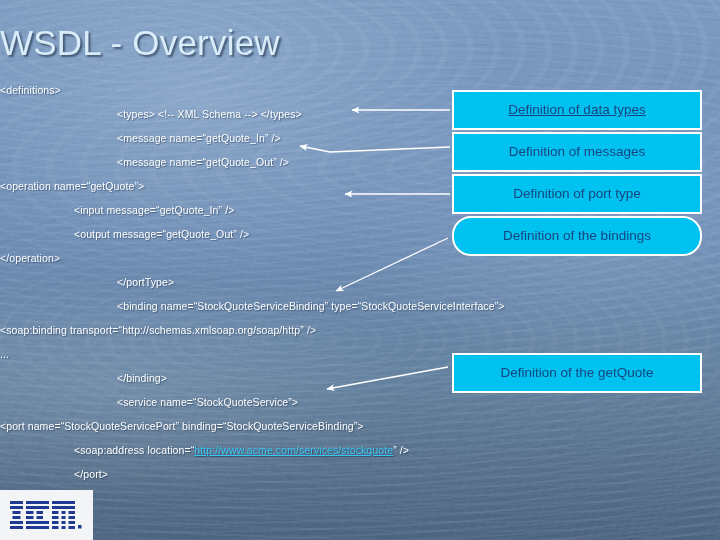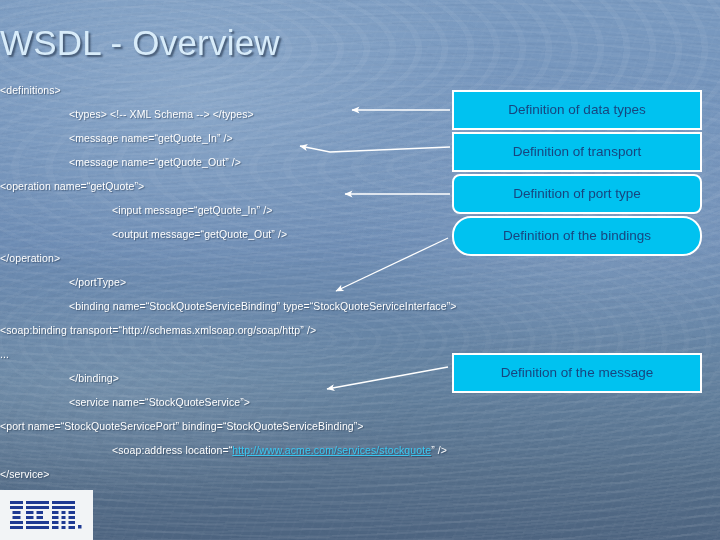--- a/index.html
+++ b/index.html
@@ -66,23 +66,23 @@
     font-family: "Liberation Sans", sans-serif;
     text-shadow: 1px 1px 1px rgba(30,48,72,0.5);
   }
   .cl {
     height: 24px;
     line-height: 24px;
     white-space: nowrap;
     letter-spacing: 0.1px;
   }
   .i0 { }
-  .i1 { padding-left: 69px; }
+  .i1 { padding-left: 69px; margin-left: 48px; }
   .i2 { }
-  .i3 { padding-left: 112px; }
+  .i3 { padding-left: 74px; }
 
   .cl a, .url {
     color: #39c8f2;
     text-decoration: underline;
     margin-top: 13px;
   }
 
   
   .callout {
     position: absolute;
@@ -91,23 +91,23 @@
     height: 40px;
     background: #00c2f0;
     border: 2px solid #ffffff;
     color: #17457f;
     font-size: 13.5px;
     line-height: 36px;
     text-align: center;
     white-space: nowrap;
     overflow: hidden;
   }
-  #box0 { left: 452px; top: 90px; }
+  #box0 { left: 452px; top: 90px; text-decoration: underline; }
   #box1 { left: 452px; top: 132px; }
-  #box2 { left: 452px; top: 174px; border-radius: 8px; }
+  #box2 { left: 452px; top: 174px; }
   #box3 { left: 452px; top: 216px; border-radius: 19px; }
   #box4 { left: 452px; top: 353px; }
 
   
   #arrows {
     position: absolute;
     inset: 0;
     pointer-events: none;
   }
 
@@ -147,29 +147,30 @@
       <div class="cl i3">&lt;output message=“getQuote_Out” /&gt;</div>
       <div class="cl i2">&lt;/operation&gt;</div>
       <div class="cl i1">&lt;/portType&gt;</div>
       <div class="cl i1">&lt;binding name=“StockQuoteServiceBinding” type=“StockQuoteServiceInterface”&gt;</div>
       <div class="cl i2">&lt;soap:binding transport=“http://schemas.xmlsoap.org/soap/http” /&gt;</div>
       <div class="cl i2">...</div>
       <div class="cl i1">&lt;/binding&gt;</div>
       <div class="cl i1">&lt;service name=“StockQuoteService”&gt;</div>
       <div class="cl i2">&lt;port name=“StockQuoteServicePort” binding=“StockQuoteServiceBinding”&gt;</div>
       <div class="cl i3"><span>&lt;soap:address location=“</span><span class="url">http://www.acme.com/services/stockquote</span><span>” /&gt;</span></div>
+      <div class="cl i3">&lt;/port&gt;</div>
       <div class="cl i2">&lt;/service&gt;</div>
       <div class="cl i0">&lt;/definitions&gt;</div>
     </div>
 
   <div class="callout" id="box0">Definition of data types</div>
-  <div class="callout" id="box1">Definition of transport</div>
+  <div class="callout" id="box1">Definition of messages</div>
   <div class="callout" id="box2">Definition of port type</div>
   <div class="callout" id="box3">Definition of the bindings</div>
-  <div class="callout" id="box4">Definition of the message</div>
+  <div class="callout" id="box4">Definition of the getQuote</div>
 
   <svg id="arrows" width="720" height="540" viewBox="0 0 720 540">
     <defs>
       <marker id="ah" markerWidth="9" markerHeight="9" refX="7.5" refY="4.5" orient="auto" markerUnits="userSpaceOnUse">
         <path d="M8,4.5 L0,1 L2,4.5 L0,8 Z" fill="#ffffff"></path>
       </marker>
     </defs>
     <g stroke="#ffffff" stroke-width="1.3" fill="none" marker-end="url(#ah)">
       <path d="M450,110 L352,110"></path>
       <path d="M450,147 L330,152 L300,146"></path>

